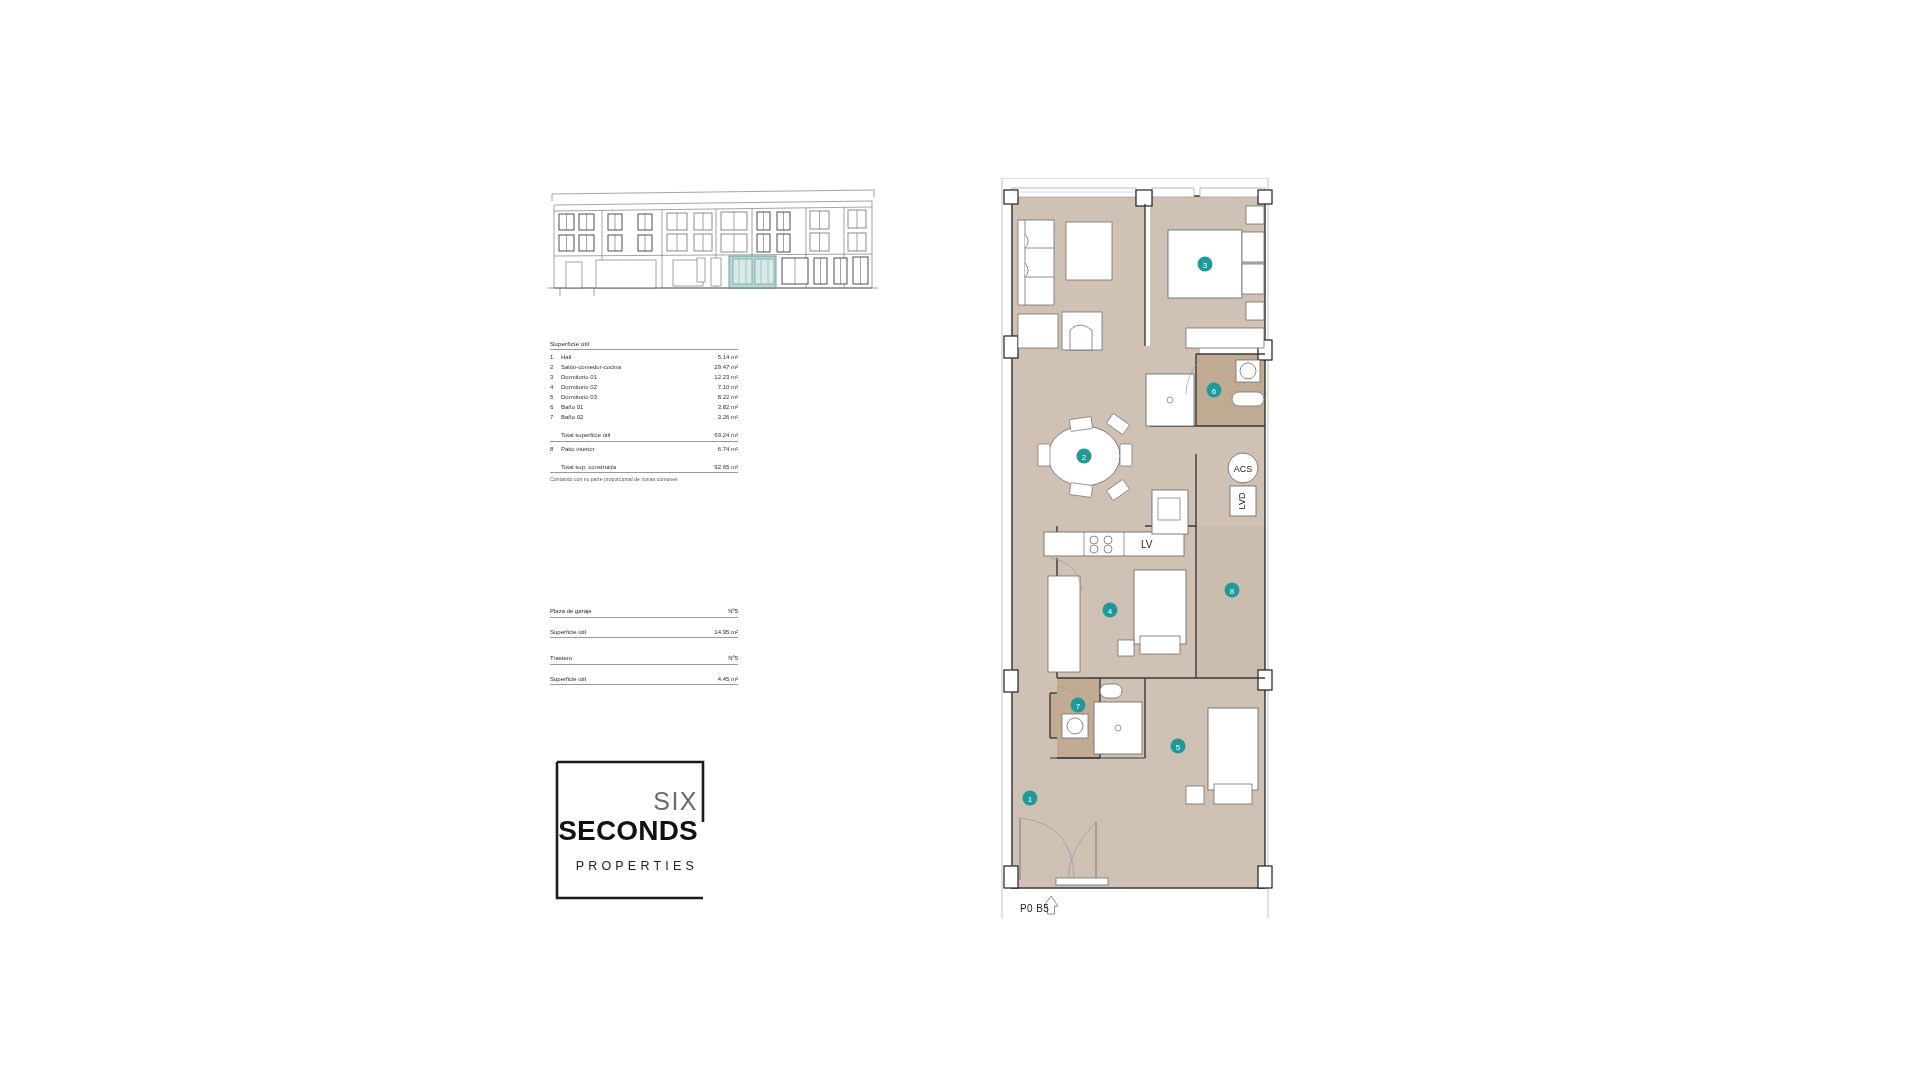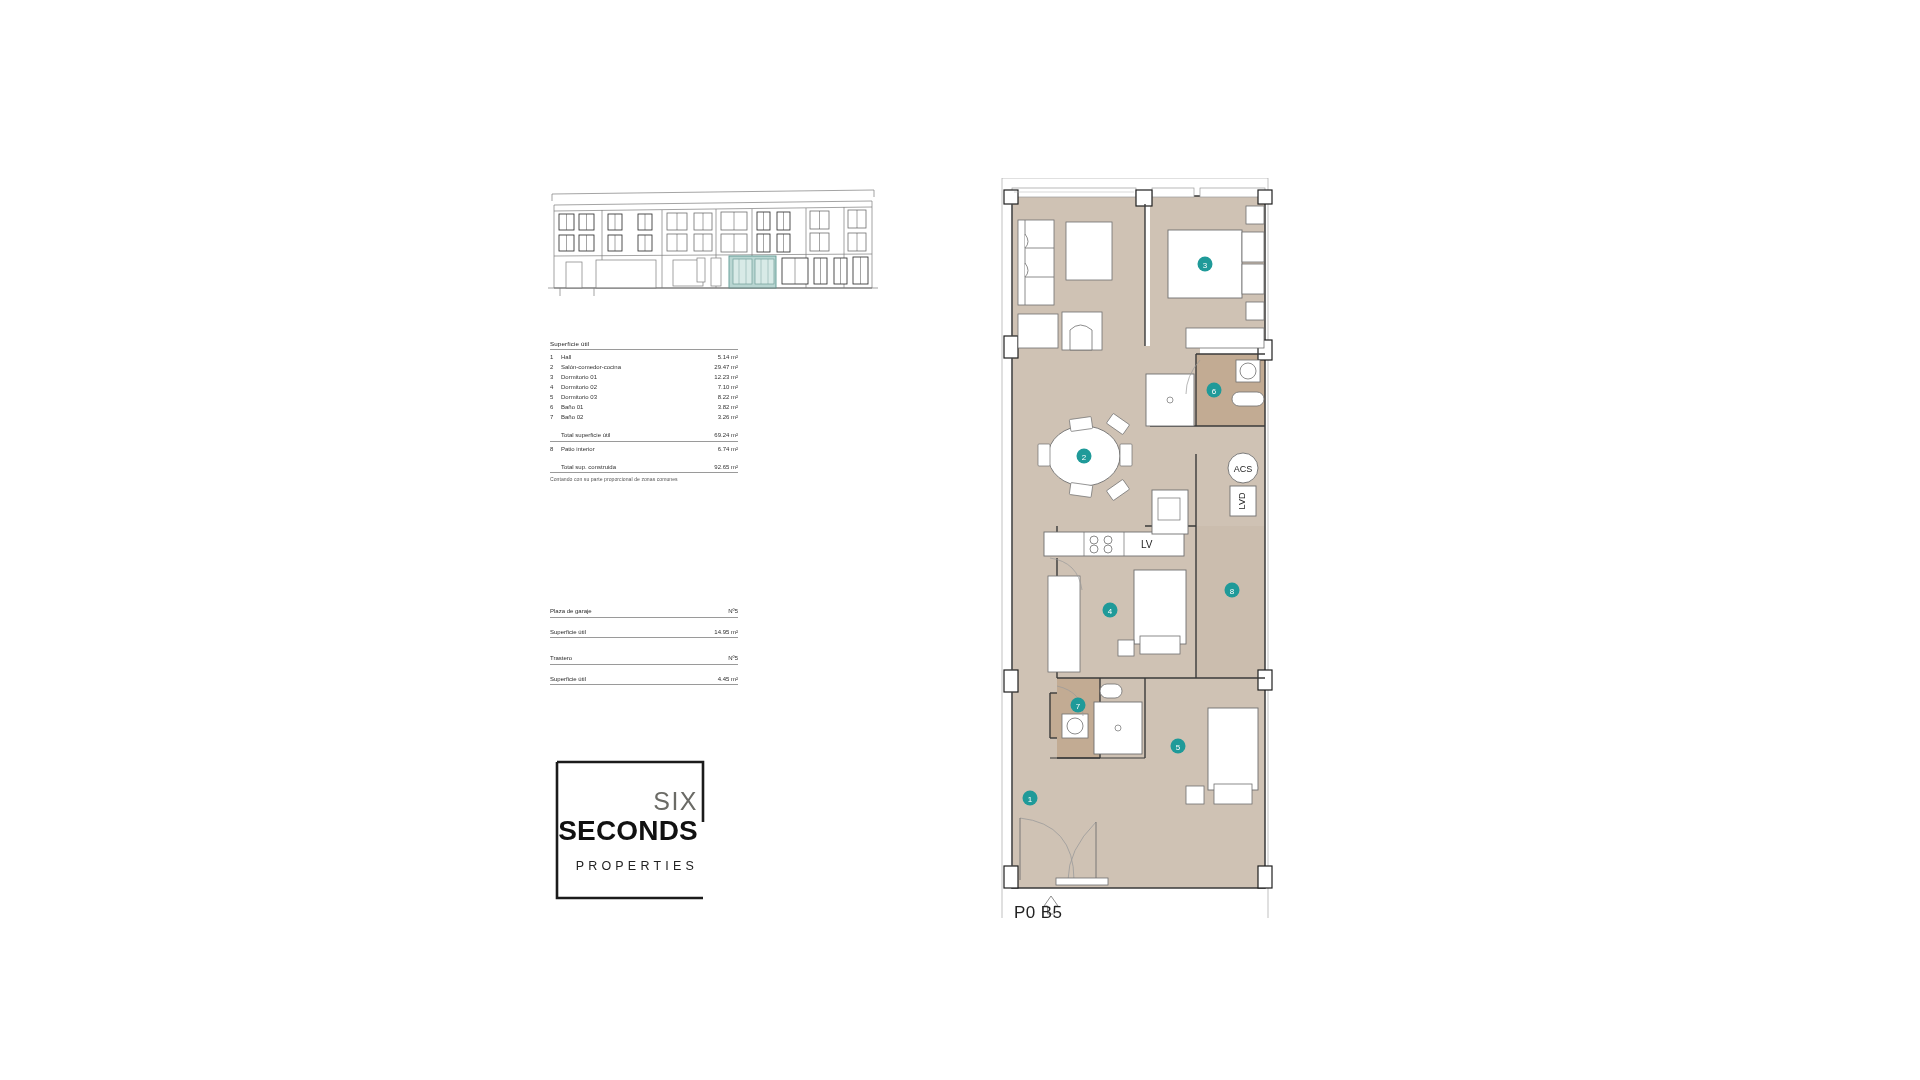--- a/index.html
+++ b/index.html
@@ -48,21 +48,21 @@
   .gspace{height:11px;}
   .gspace.big{height:17px;}
 
   
   .logo{position:absolute;left:0px;top:580px;width:150px;height:140px;margin-left:7px;}
 
   
   .planwrap{position:absolute;left:1000px;top:178px;width:295px;height:740px;}
   .plan-svg{display:block;}
   .plan-label{
-    position:absolute;left:14px;top:725px;font-size:17px;
+    position:absolute;left:20px;top:725px;font-size:10px;
     letter-spacing:.4px;color:#222;
   }
 </style>
 </head>
 <body>
 
 <div class="sheet">
 
   <div class="left-col">
 

